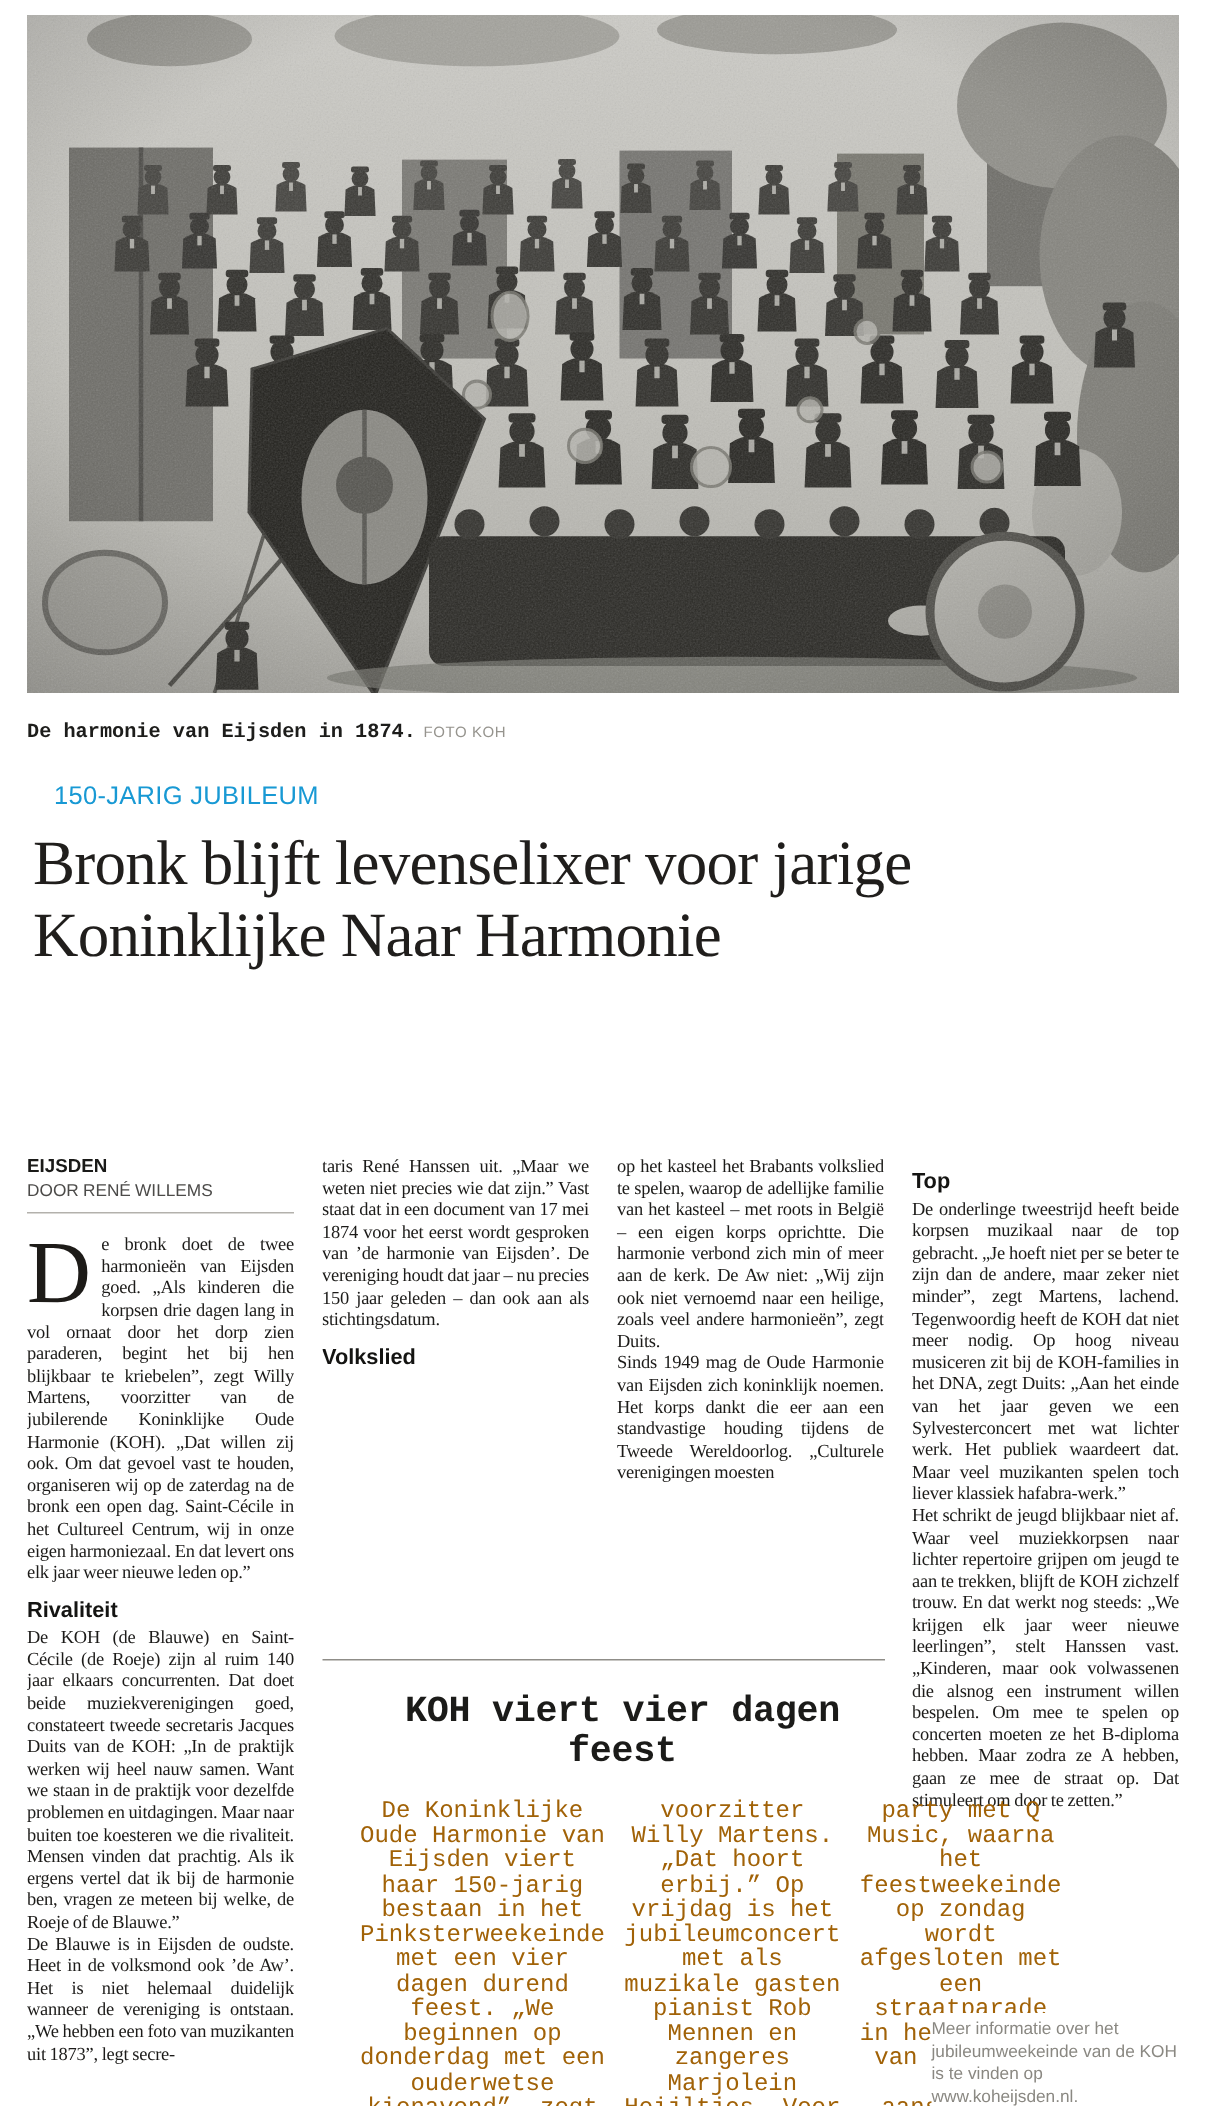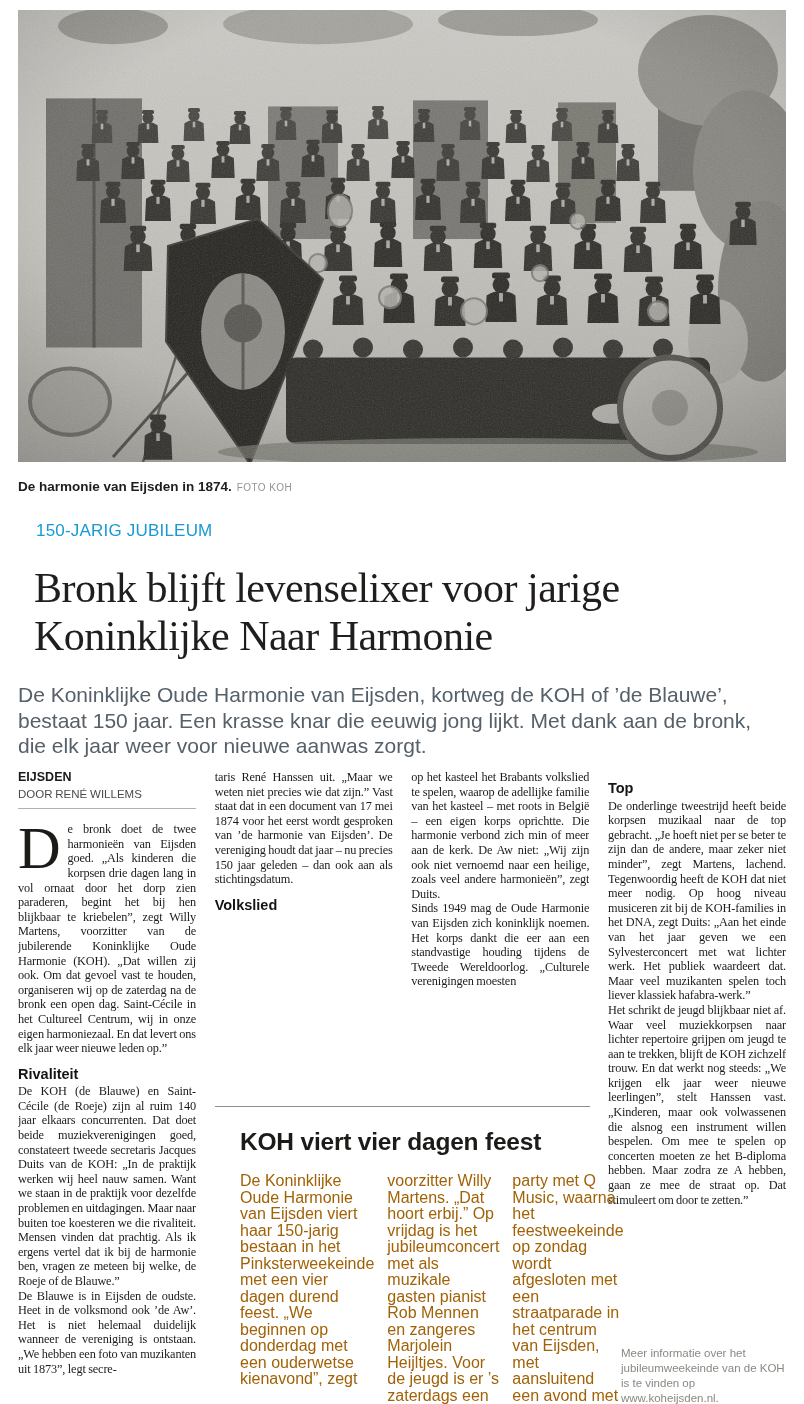--- a/index.html
+++ b/index.html
@@ -4,49 +4,49 @@
 <style>
   html,body{margin:0;padding:0;background:#ffffff;}
   .page{position:relative;width:804px;height:1404px;background:#fff;overflow:hidden;
         font-family:"Liberation Serif",serif;color:#1c1b19;}
   
   .photo{position:absolute;left:18px;top:10px;width:768px;height:452px;background:#bdbcb7;overflow:hidden;}
   .photo svg{display:block;width:100%;height:100%;}
   
   .caption{position:absolute;left:18px;top:479px;width:768px;
            font-family:"Liberation Sans",sans-serif;font-size:13.5px;color:#1d1d1b;}
-  .caption .cap-bold{font-weight:bold;}
+  .caption .cap-bold{font-weight:bold;font-family:Liberation Mono, monospace;}
   .caption .credit{font-size:10px;color:#96948e;letter-spacing:.4px;margin-left:5px;}
   
   .kicker{position:absolute;left:18px;top:521px;font-family:"Liberation Sans",sans-serif;
           font-weight:normal;font-size:17px;letter-spacing:.2px;margin-left:18px;}
   
   .headline{position:absolute;left:18px;top:548px;width:768px;font-family:"Liberation Serif",serif;
-            font-weight:normal;font-size:42px;line-height:48px;letter-spacing:-.5px;color:#201e1c;margin:16px;}
+            font-weight:normal;font-size:42px;line-height:48px;letter-spacing:-.5px;color:#201e1c;margin:4px;}
   .headline span{display:block;}
   
   .intro{position:absolute;left:18px;top:682px;width:760px;font-family:"Liberation Sans",sans-serif;
          font-size:21px;line-height:25.5px;color:#566069;font-weight:normal;}
   
   .columns{position:absolute;left:18px;top:770px;width:768px;height:634px;
            display:flex;justify-content:space-between;}
   .col{width:178px;font-size:12.3px;line-height:14.6px;text-align:justify;
        letter-spacing:-.15px;word-spacing:-.4px;overflow:hidden;}
   .col p{margin:0;}
   .byline-block{font-family:"Liberation Sans",sans-serif;border-bottom:1px solid #b3b1ac;
                 padding-bottom:7px;margin-bottom:13px;letter-spacing:0;}
   .dateline{font-weight:bold;font-size:12.5px;color:#1a1a18;}
   .byline{font-size:11.5px;color:#4c4b49;margin-top:2px;}
   .dropcap{float:left;font-family:"Liberation Serif",serif;font-size:59px;line-height:49px;
            padding:2px 7px 0 0;color:#1d1b18;}
   .subhead{font-family:"Liberation Sans",sans-serif;font-weight:bold;font-size:14.5px;
            color:#141412;margin:11px 0 3px;letter-spacing:0;text-align:left;}
   
   .feature-box{position:absolute;left:215px;top:1106px;width:375px;height:230px;background:#fff;
-               font-family:Liberation Sans, sans-serif;}
+               font-family:Liberation Mono, monospace;text-align:center;}
   .box-rule{border-top:1px solid #8f8d88;margin:0;}
   .box-heading{font-weight:bold;font-size:24.5px;color:#1b1b19;margin:21px 0 0 25px;letter-spacing:-.2px;}
   .box-cols{display:flex;gap:13px;margin:17px 10px 0 25px;}
   .box-col{flex:1;font-size:16px;line-height:16.5px;color:#a16207;}
   
   .footnote{position:absolute;left:621px;top:1342px;width:165px;background:#fff;
             font-family:"Liberation Sans",sans-serif;font-size:11.5px;line-height:15px;
             color:#8a8882;padding-top:4px;}
 </style>
 </head>
@@ -204,21 +204,20 @@
     <span class="cap-bold">De harmonie van Eijsden in 1874.</span><span class="credit">FOTO KOH</span>
   </div>
 
   <div class="kicker" style="color:#1899d4;">150-JARIG JUBILEUM</div>
 
   <h1 class="headline">
     <span>Bronk blijft levenselixer voor jarige</span>
     <span>Koninklijke Naar Harmonie</span>
   </h1>
 
-  <div class="intro">De Koninklijke Oude Harmonie van Eijsden, kortweg de KOH of ’de Blauwe’, bestaat 150 jaar. Een krasse knar die eeuwig jong lijkt. Met dank aan de bronk, die elk jaar weer voor nieuwe aanwas zorgt.</div>
 
   <div class="columns">
 
     <div class="col">
       <div class="byline-block">
         <div class="dateline">EIJSDEN</div>
         <div class="byline">DOOR RENÉ WILLEMS</div>
       </div>
       <p><span class="dropcap">D</span><span>e bronk doet de twee harmonieën van Eijsden goed. „Als kinderen die korpsen drie dagen lang in vol ornaat door het dorp zien paraderen, begint het bij hen blijkbaar te kriebelen”, zegt Willy Martens, voorzitter van de jubilerende Koninklijke Oude Harmonie (KOH). „Dat willen zij ook. Om dat gevoel vast te houden, organiseren wij op de zaterdag na de bronk een open dag. Saint-Cécile in het Cultureel Centrum, wij in onze eigen harmoniezaal. En dat levert ons elk jaar weer nieuwe leden op.”</span></p>
       <div class="subhead">Rivaliteit</div>

